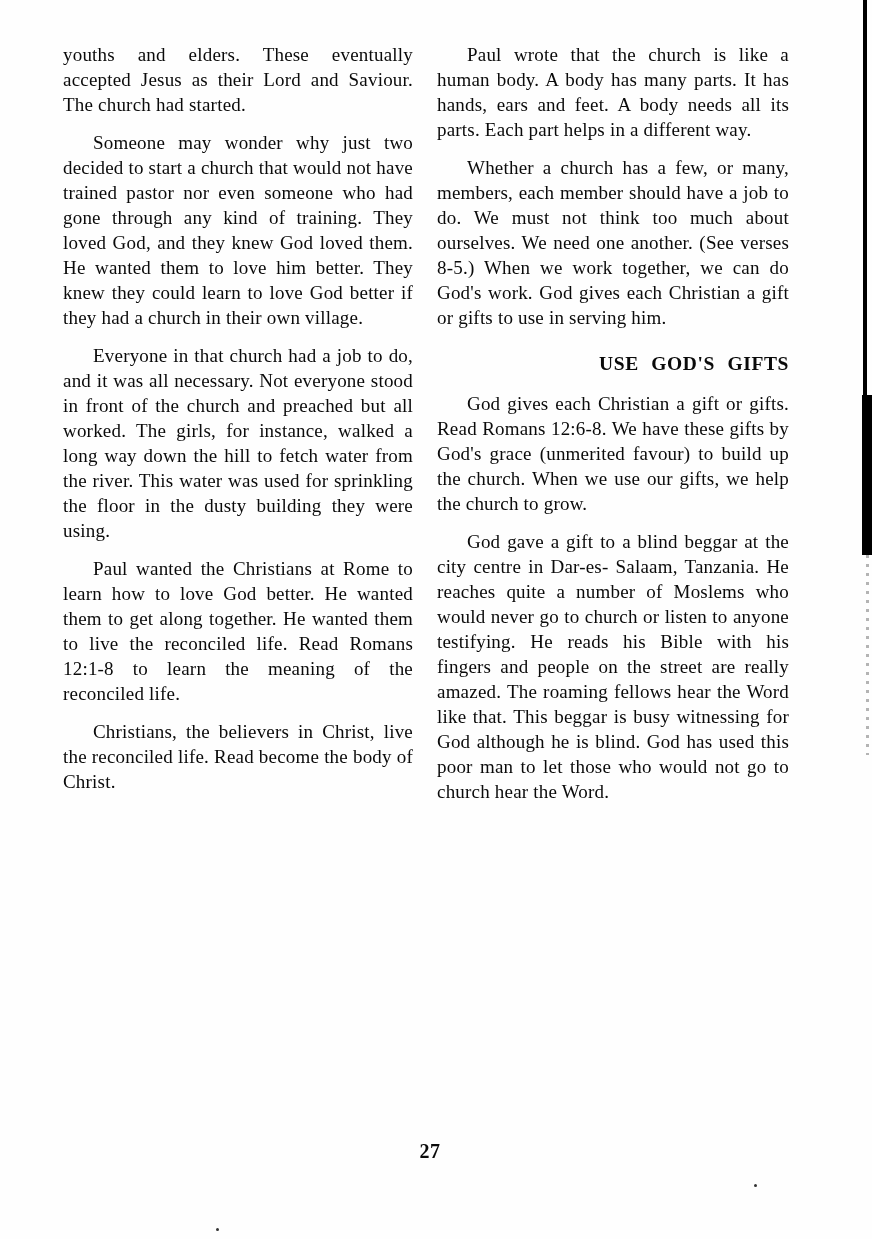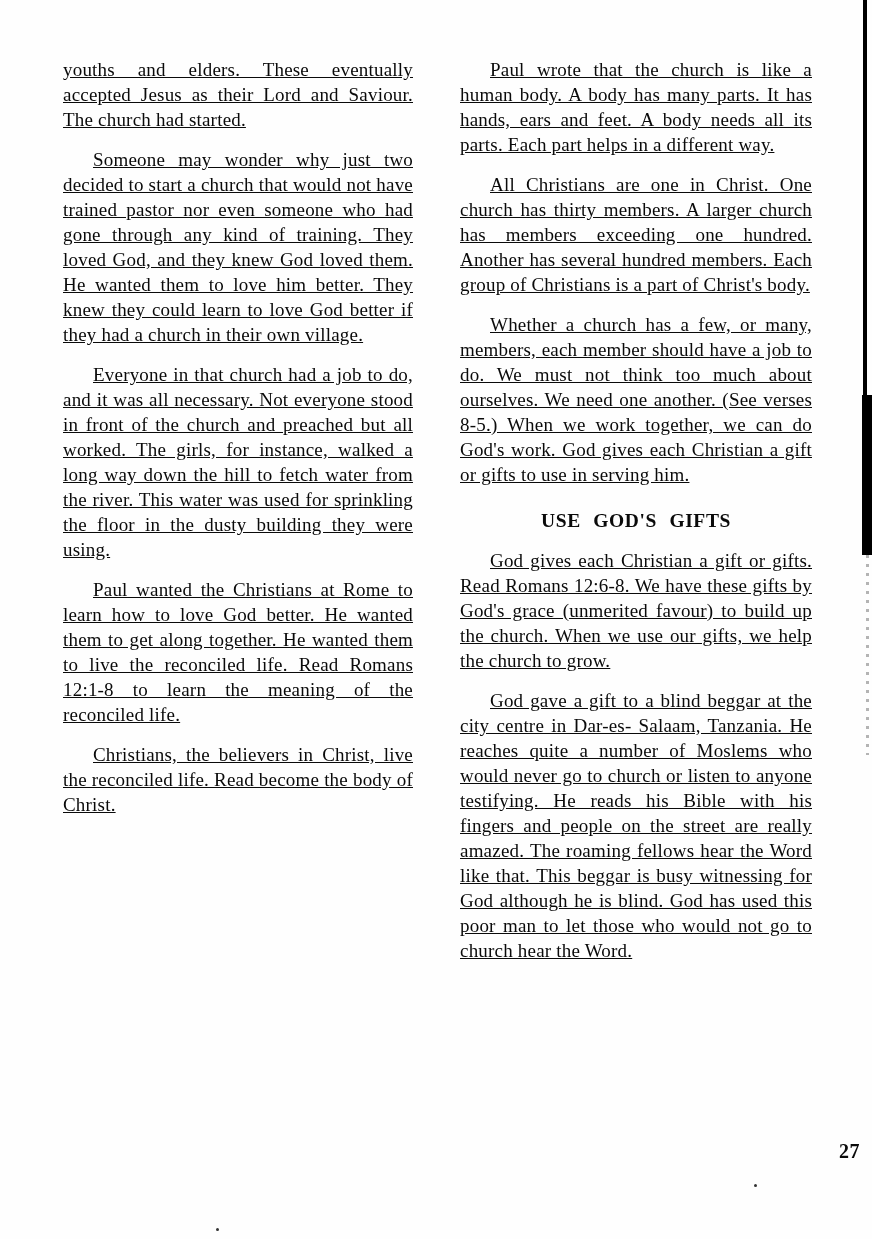--- a/index.html
+++ b/index.html
@@ -18,41 +18,40 @@
   }
   .col {
     position: absolute;
     top: 42px;
     text-align: justify;
     font-size: 19px;
     line-height: 25px;
     letter-spacing: 0.2px;
   }
   .col-left  { left: 63px;  width: 350px; }
-  .col-right { left: 460px; width: 352px; }
+  .col-right { left: 437px; width: 352px; }
   p.para {
-    margin: 15px 0 13px 0;
+    margin: 0 0 13px 0;
     text-indent: 30px;
-    text-decoration: underline;
   }
   p.para.noindent { text-indent: 0; }
   h2.heading {
     font-size: 19.5px;
     font-weight: bold;
-    text-align: center;
+    text-align: right;
     margin: 21px 0 15px 0;
     word-spacing: 7px;
     letter-spacing: 0.6px;
   }
   .page-number {
     position: absolute;
     top: 1140px;
     left: 0;
     width: 860px;
-    text-align: right;
+    text-align: center;
     font-size: 20px;
     font-weight: bold;
     letter-spacing: 0.5px;
   }
   
   .scan-line {
     position: absolute;
     left: 863px;
     top: 0;
     width: 4px;
@@ -95,21 +94,20 @@
   <div class="col col-left">
     <p class="para noindent">youths and elders. These eventually accepted Jesus as their Lord and Saviour. The church had started.</p>
     <p class="para">Someone may wonder why just two decided to start a church that would not have trained pastor nor even someone who had gone through any kind of training. They loved God, and they knew God loved them. He wanted them to love him better. They knew they could learn to love God better if they had a church in their own village.</p>
     <p class="para">Everyone in that church had a job to do, and it was all necessary. Not everyone stood in front of the church and preached but all worked. The girls, for instance, walked a long way down the hill to fetch water from the river. This water was used for sprinkling the floor in the dusty building they were using.</p>
     <p class="para">Paul wanted the Christians at Rome to learn how to love God better. He wanted them to get along together. He wanted them to live the reconciled life. Read Romans 12:1-8 to learn the meaning of the reconciled life.</p>
     <p class="para">Christians, the believers in Christ, live the reconciled life. Read become the body of Christ.</p>
   </div>
 
   <div class="col col-right">
     <p class="para">Paul wrote that the church is like a human body. A body has many parts. It has hands, ears and feet. A body needs all its parts. Each part helps in a different way.</p>
-    <p class="para">All Christians are one in Christ. One church has thirty members. A larger church has members exceeding one hundred. Another has several hundred members. Each group of Christians is a part of Christ's body.</p>
     <p class="para">Whether a church has a few, or many, members, each member should have a job to do. We must not think too much about ourselves. We need one another. (See verses 8-5.) When we work together, we can do God's work. God gives each Christian a gift or gifts to use in serving him.</p>
     <h2 class="heading">USE GOD'S GIFTS</h2>
     <p class="para">God gives each Christian a gift or gifts. Read Romans 12:6-8. We have these gifts by God's grace (unmerited favour) to build up the church. When we use our gifts, we help the church to grow.</p>
     <p class="para">God gave a gift to a blind beggar at the city centre in Dar-es- Salaam, Tanzania. He reaches quite a number of Moslems who would never go to church or listen to anyone testifying. He reads his Bible with his fingers and people on the street are really amazed. The roaming fellows hear the Word like that. This beggar is busy witnessing for God although he is blind. God has used this poor man to let those who would not go to church hear the Word.</p>
   </div>
 
   <div class="page-number">27</div>
 
   <div class="scan-line"></div>
   <div class="scan-line-thick"></div>

